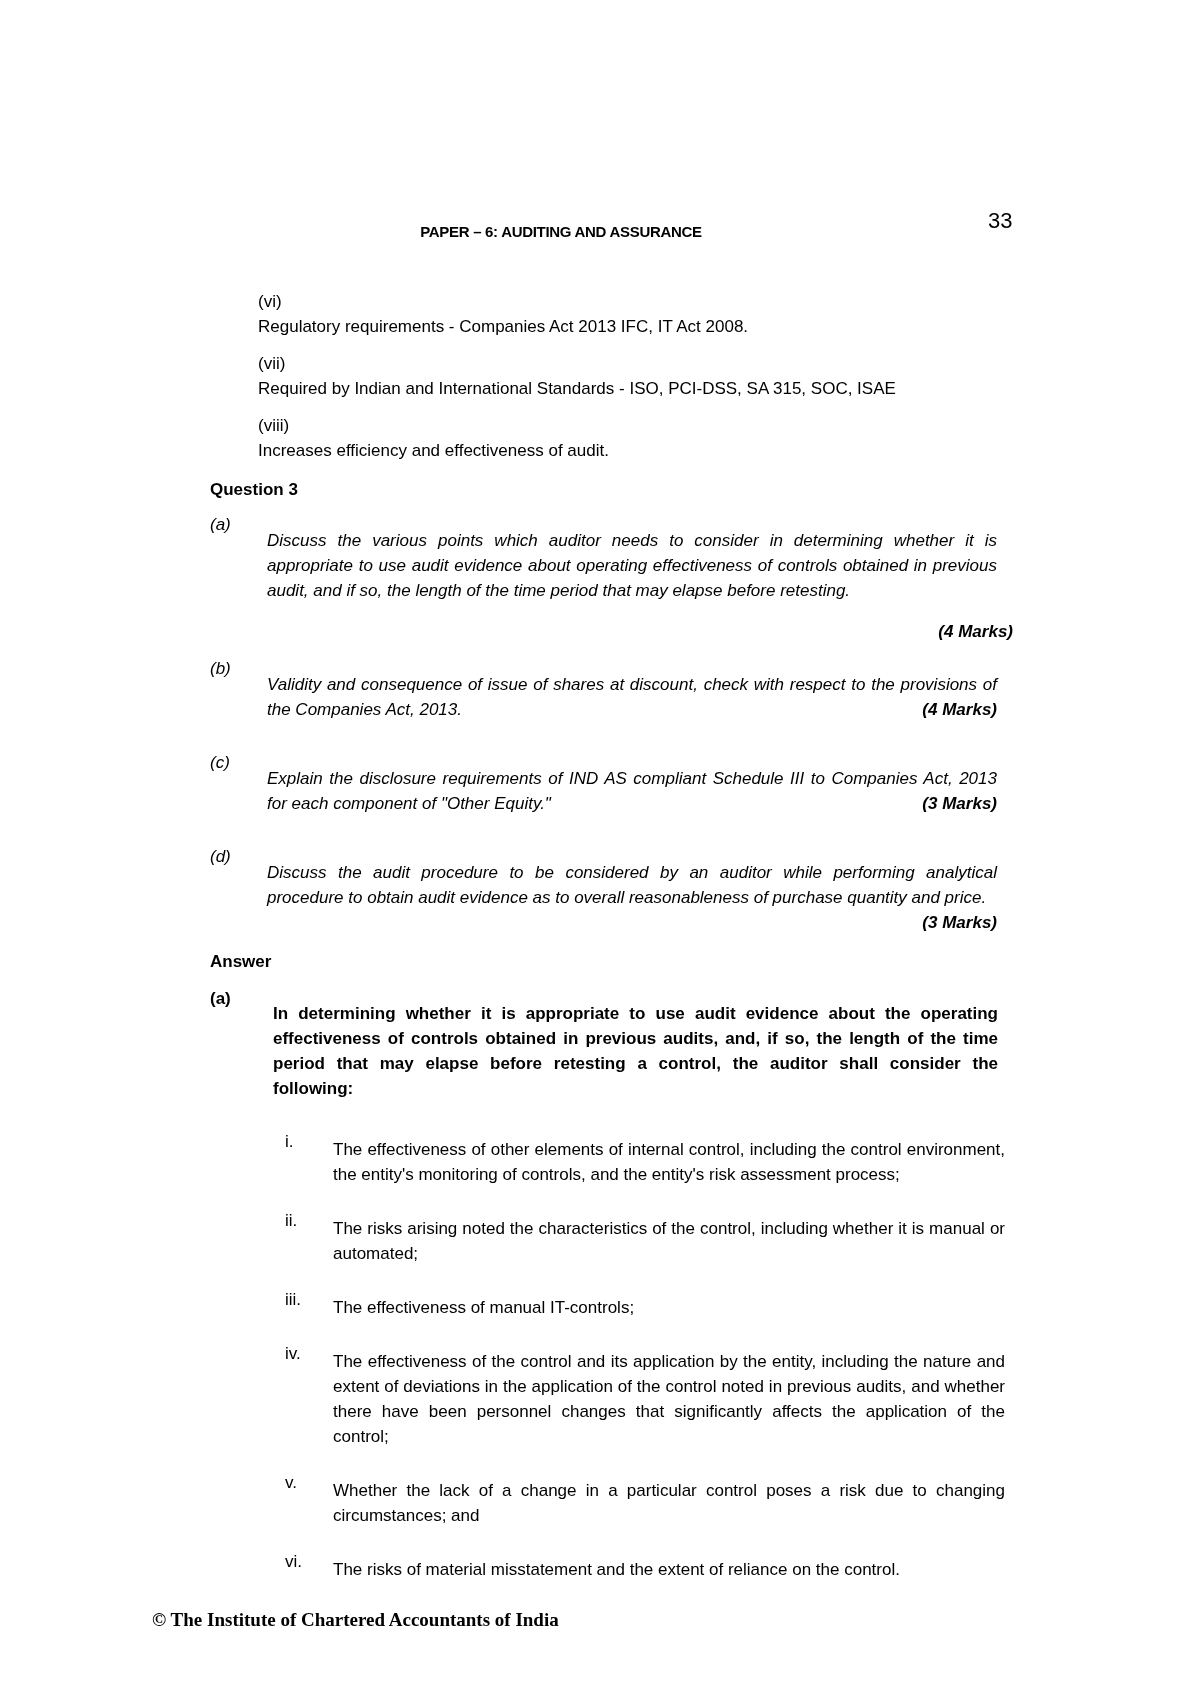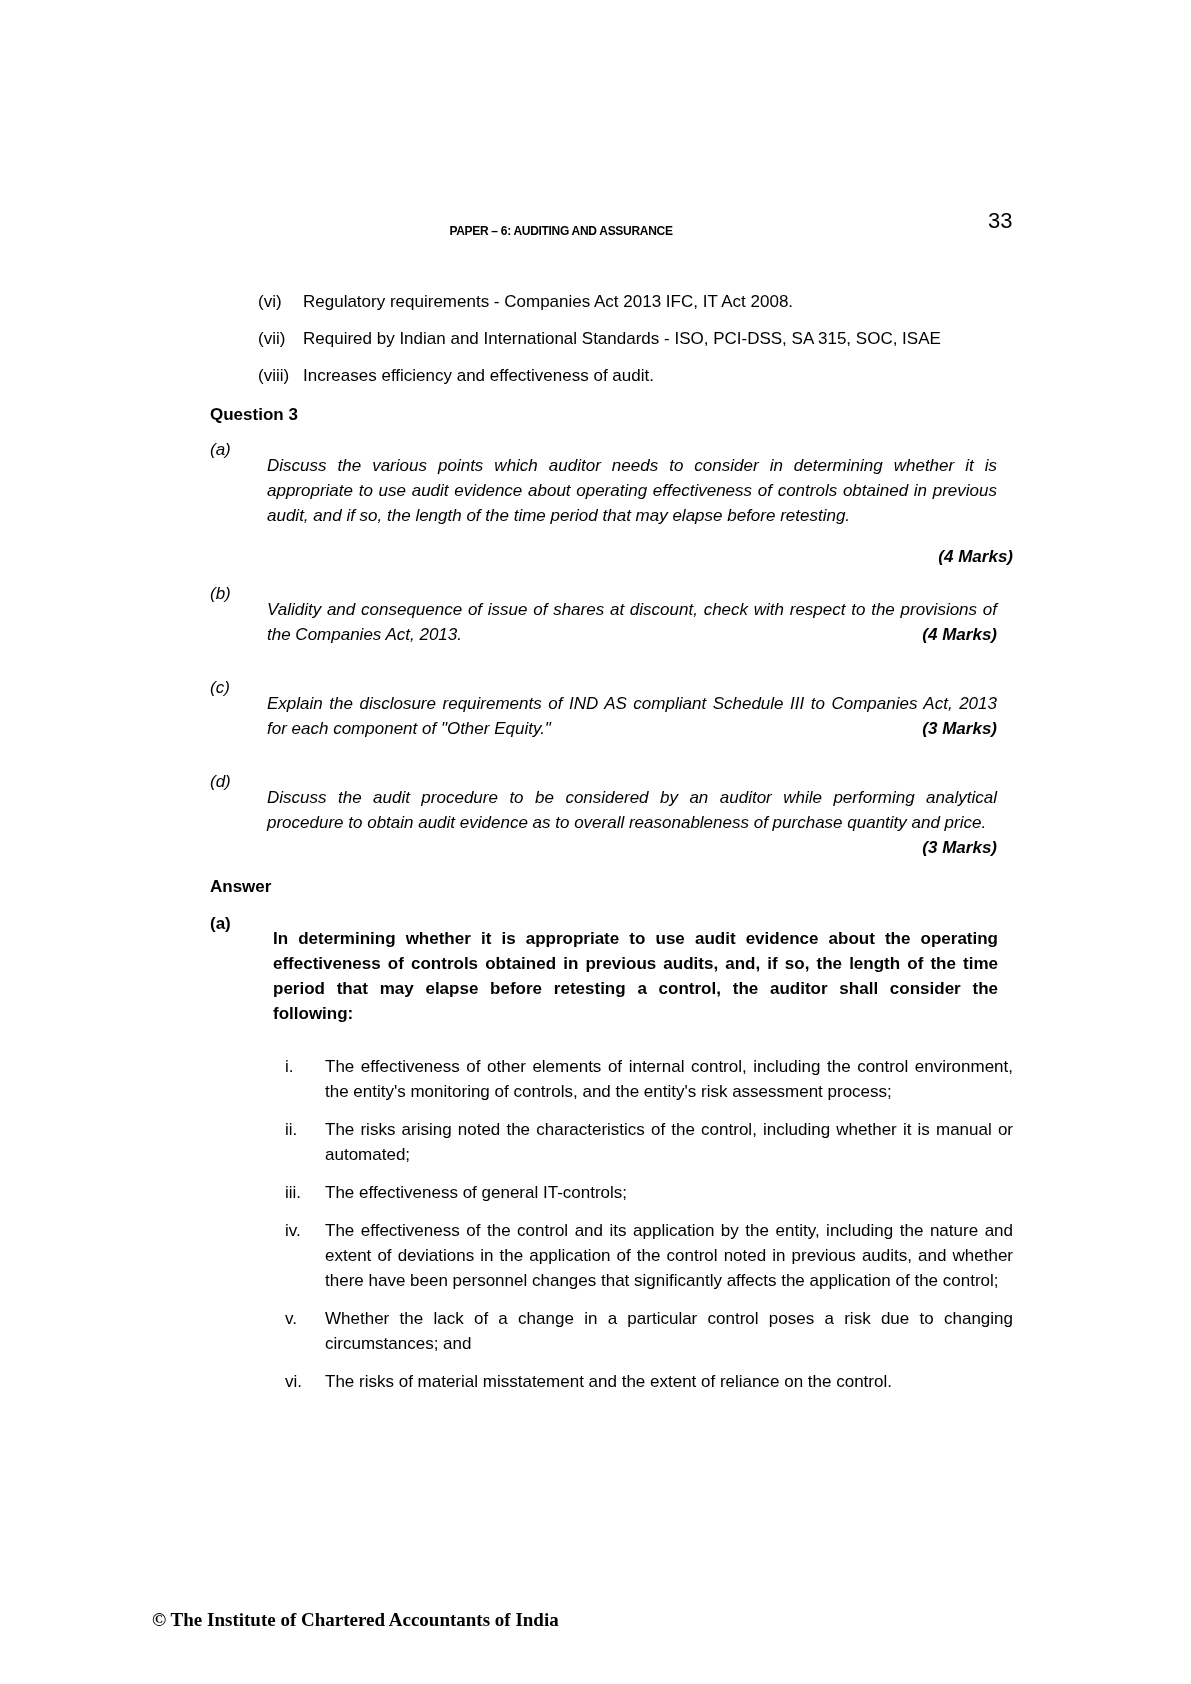--- a/index.html
+++ b/index.html
@@ -17,41 +17,41 @@
   }
 
   
   .header-title {
     position: absolute;
     top: 219px;
     left: 0;
     width: 1122px;
     text-align: center;
     font-weight: bold;
-    font-size: 12px;
+    font-size: 15px;
     letter-spacing: -0.3px;
   }
   .page-number {
     position: absolute;
     top: 208px;
     left: 988px;
     font-weight: normal;
     font-size: 22px;
   }
 
   
   .content {
     position: absolute;
     left: 210px;
     top: 289px;
     width: 803px;
   }
 
   
-  .intro-item { display: flex; margin: 0 0 12px 48px; }
+  .intro-item { display: flex; margin: 0 0 12px 48px; flex-direction: column; }
   .intro-label { width: 45px; flex: none; }
   .intro-text { flex: 1; white-space: nowrap; }
 
   
   .section-heading { font-weight: bold; margin: 14px 0 10px 0; }
 
   
   .q-item { display: flex; margin-bottom: 12px; }
   .q-label { width: 41px; flex: none; font-style: italic; }
   .q-body { flex: 1; min-width: 0; }
@@ -61,21 +61,21 @@
   .q-item:not(.marks-own-line) .q-marks-line { display: none; }
 
   
   .answer-item { display: flex; margin-top: 12px; font-weight: bold; }
   .answer-label { width: 48px; flex: none; }
   .answer-text { flex: 1; margin: 15px; text-align: justify; }
 
   
   .point-item { display: flex; margin: 13px 0 0 75px; }
   .point-label { width: 40px; flex: none; }
-  .point-text { flex: 1; margin: 0; text-align: justify; }
+  .point-text { flex: 1; margin: 8px; text-align: justify; }
 
   
   .footer {
     position: absolute;
     left: 152px;
     top: 1607px;
     font-family: "Liberation Serif", serif;
     font-weight: bold;
     font-size: 19px;
     line-height: 26px;
@@ -172,21 +172,21 @@
           <p class="point-text">The effectiveness of other elements of internal control, including the control environment, the entity's monitoring of controls, and the entity's risk assessment process;</p>
         </div>
 
         <div class="point-item">
           <span class="point-label">ii.</span>
           <p class="point-text">The risks arising noted the characteristics of the control, including whether it is manual or automated;</p>
         </div>
 
         <div class="point-item">
           <span class="point-label">iii.</span>
-          <p class="point-text">The effectiveness of general IT-controls;</p>
+          <p class="point-text">The effectiveness of manual IT-controls;</p>
         </div>
 
         <div class="point-item">
           <span class="point-label">iv.</span>
           <p class="point-text">The effectiveness of the control and its application by the entity, including the nature and extent of deviations in the application of the control noted in previous audits, and whether there have been personnel changes that significantly affects the application of the control;</p>
         </div>
 
         <div class="point-item">
           <span class="point-label">v.</span>
           <p class="point-text">Whether the lack of a change in a particular control poses a risk due to changing circumstances; and</p>

